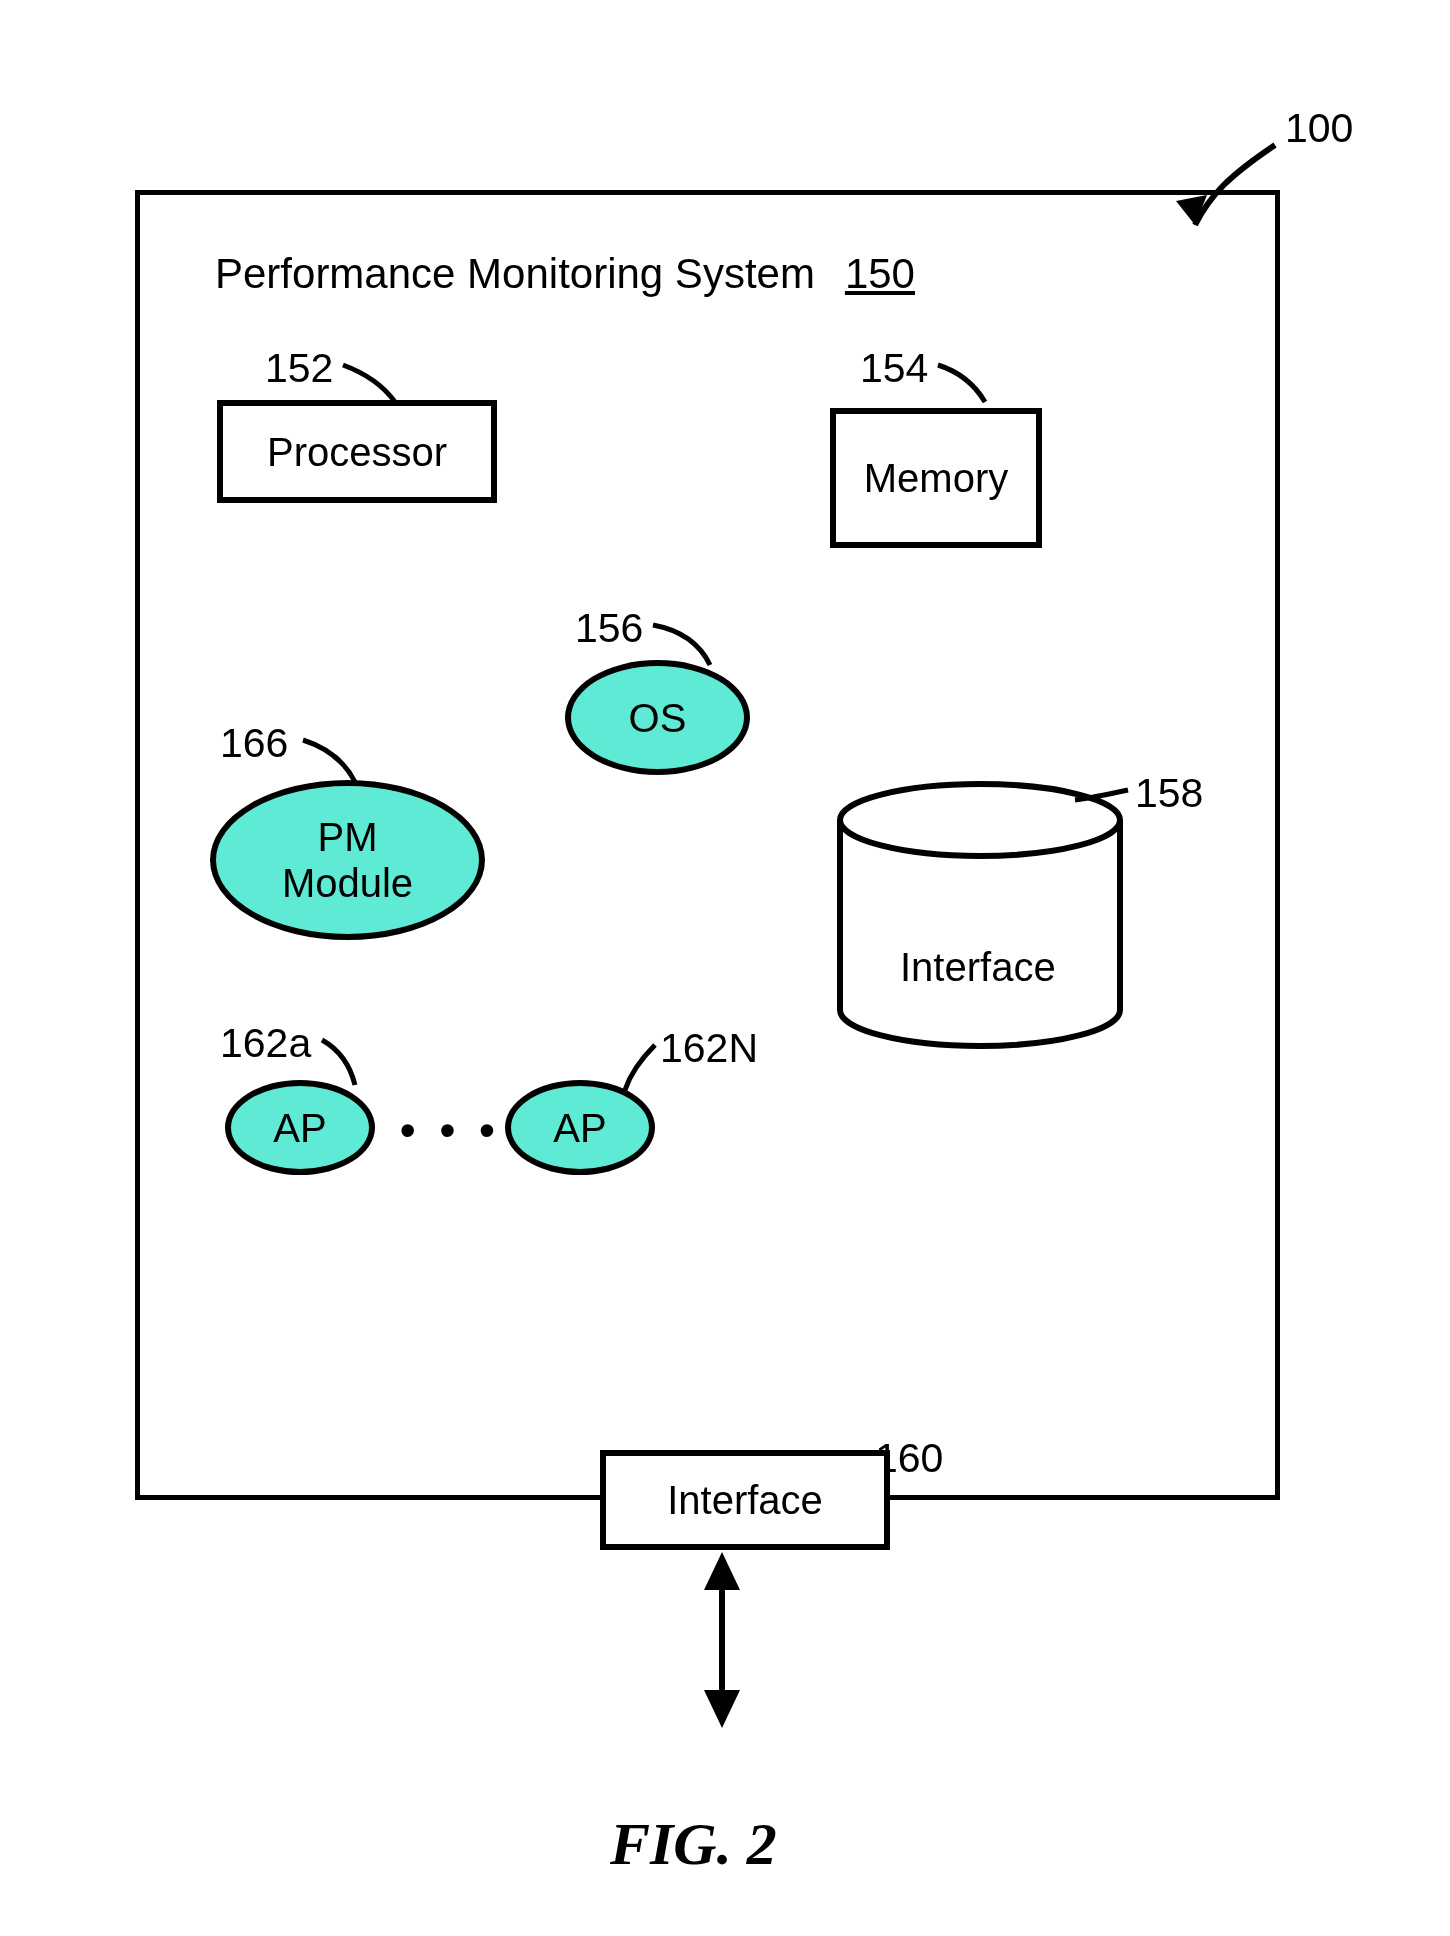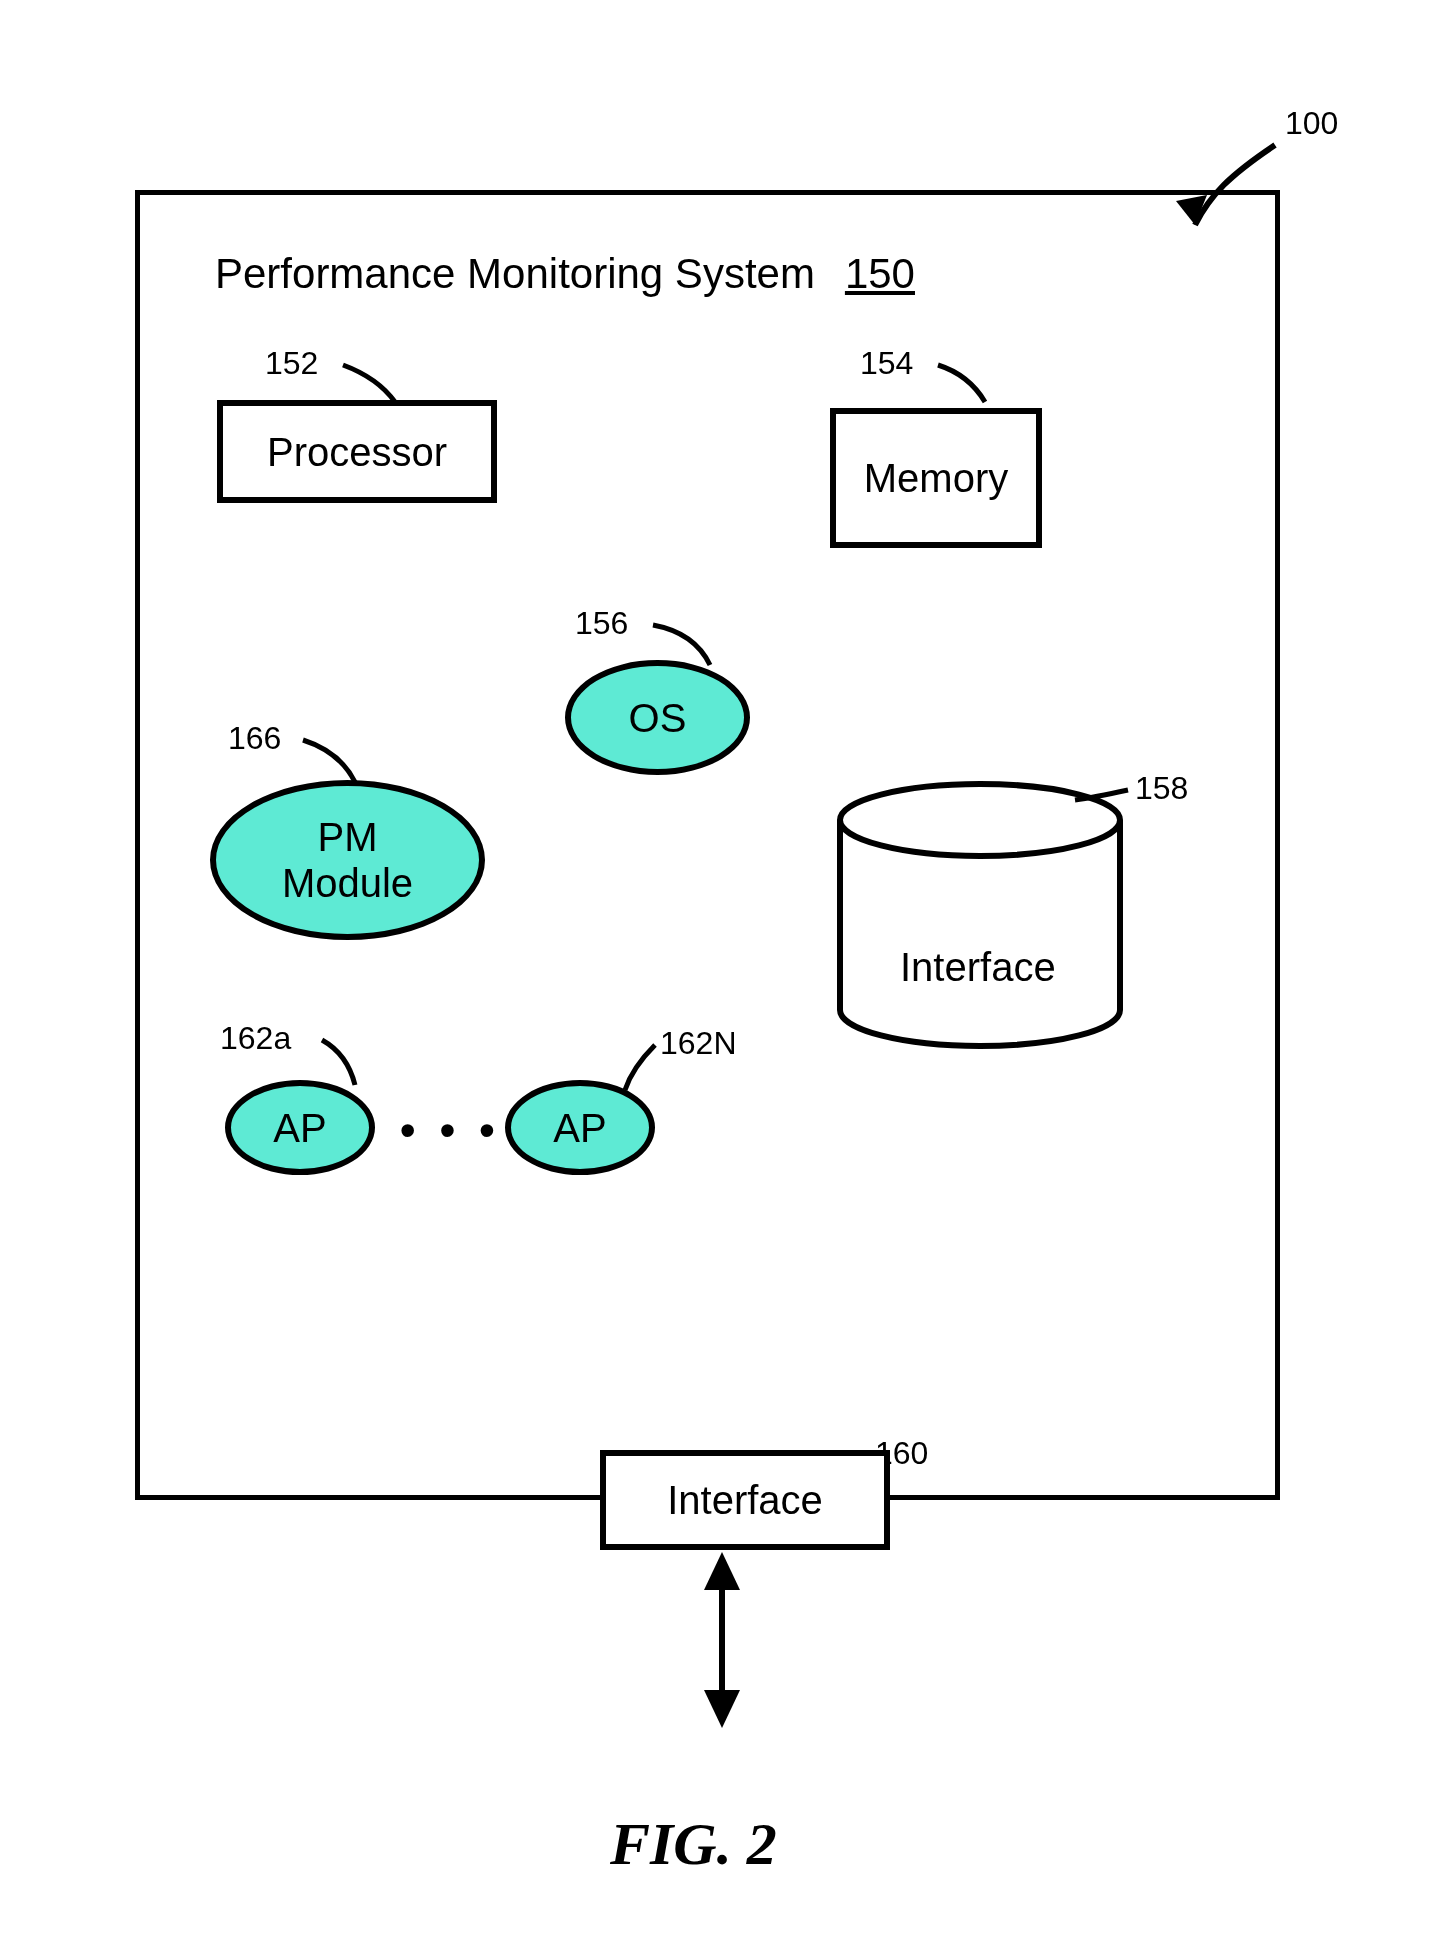--- a/index.html
+++ b/index.html
@@ -24,21 +24,21 @@
     position: absolute;
     border: 6px solid #000;
     box-sizing: border-box;
     display: flex;
     align-items: center;
     justify-content: center;
     background: #fff;
   }
   .label {
     position: absolute;
-    font-size: 32px;
+    font-size: 41px;
   }
   .block-text {
     font-size: 40px;
     text-align: center;
     line-height: 1.15;
   }
   .ellipse {
     position: absolute;
     border: 6px solid #000;
     border-radius: 50%;
@@ -104,21 +104,21 @@
   </div>
   <div class="label" style="left:575px; top:605px;">156</div>
   <svg style="left:0; top:0;" width="1450" height="1936">
     <path d="M653 625 C 680 630, 700 644, 710 665" fill="none" stroke="#000" stroke-width="5"></path>
   </svg>
 
   <div class="ellipse" style="left:210px; top:780px; width:275px; height:160px;">
     <span class="block-text" style="white-space:pre;">PM
 Module</span>
   </div>
-  <div class="label" style="left:228px; top:720px;">166</div>
+  <div class="label" style="left:220px; top:720px;">166</div>
   <svg style="left:0; top:0;" width="1450" height="1936">
     <path d="M303 740 C 328 748, 345 762, 355 782" fill="none" stroke="#000" stroke-width="5"></path>
   </svg>
 
   <svg style="left:830px; top:780px;" width="300" height="280">
     <ellipse cx="150" cy="40" rx="140" ry="36" fill="#fff" stroke="#000" stroke-width="6"></ellipse>
     <path d="M10 40 L10 230" fill="none" stroke="#000" stroke-width="6"></path>
     <path d="M290 40 L290 230" fill="none" stroke="#000" stroke-width="6"></path>
     <path d="M10 230 A140 36 0 0 0 290 230" fill="none" stroke="#000" stroke-width="6"></path>
   </svg>

